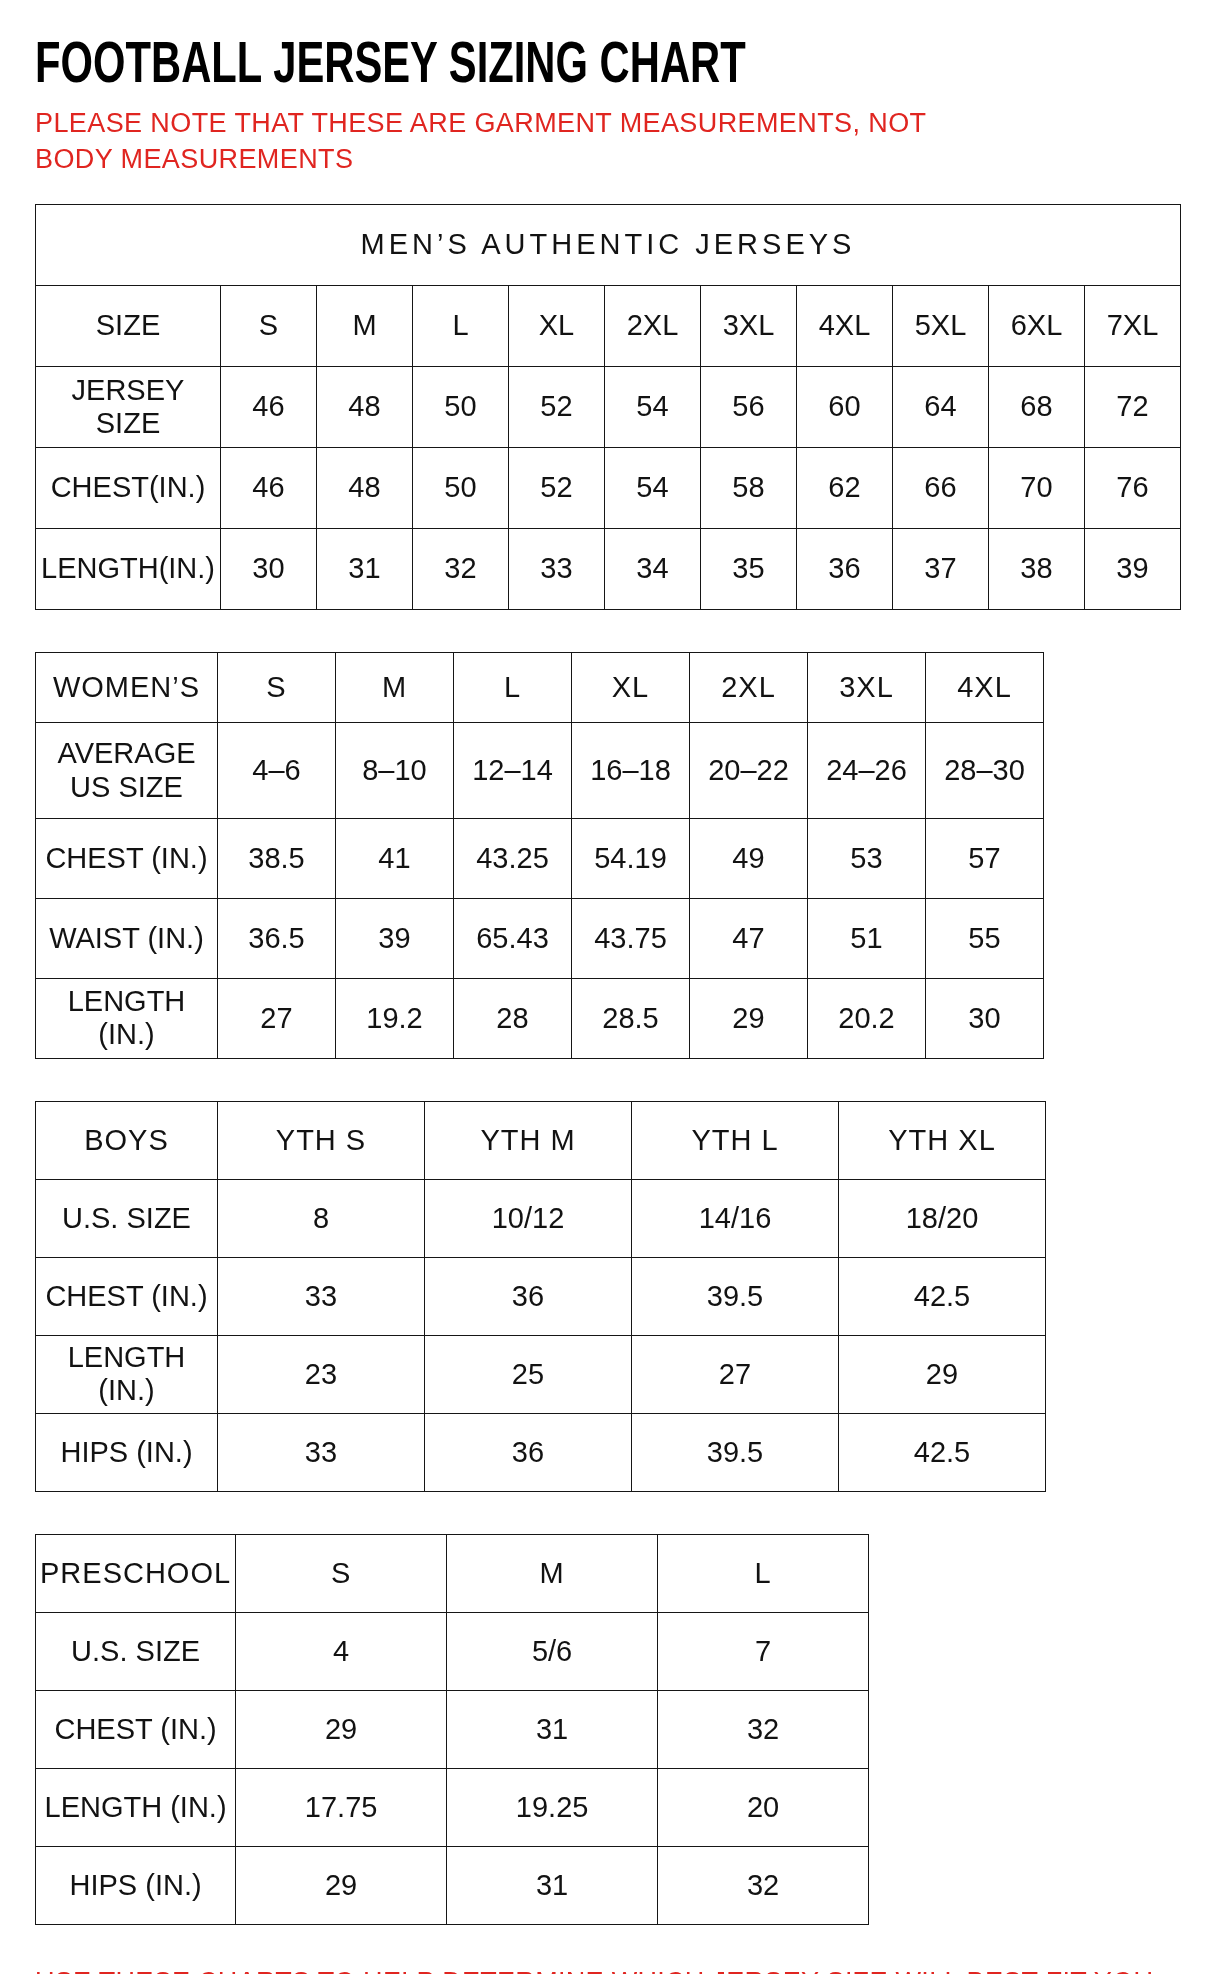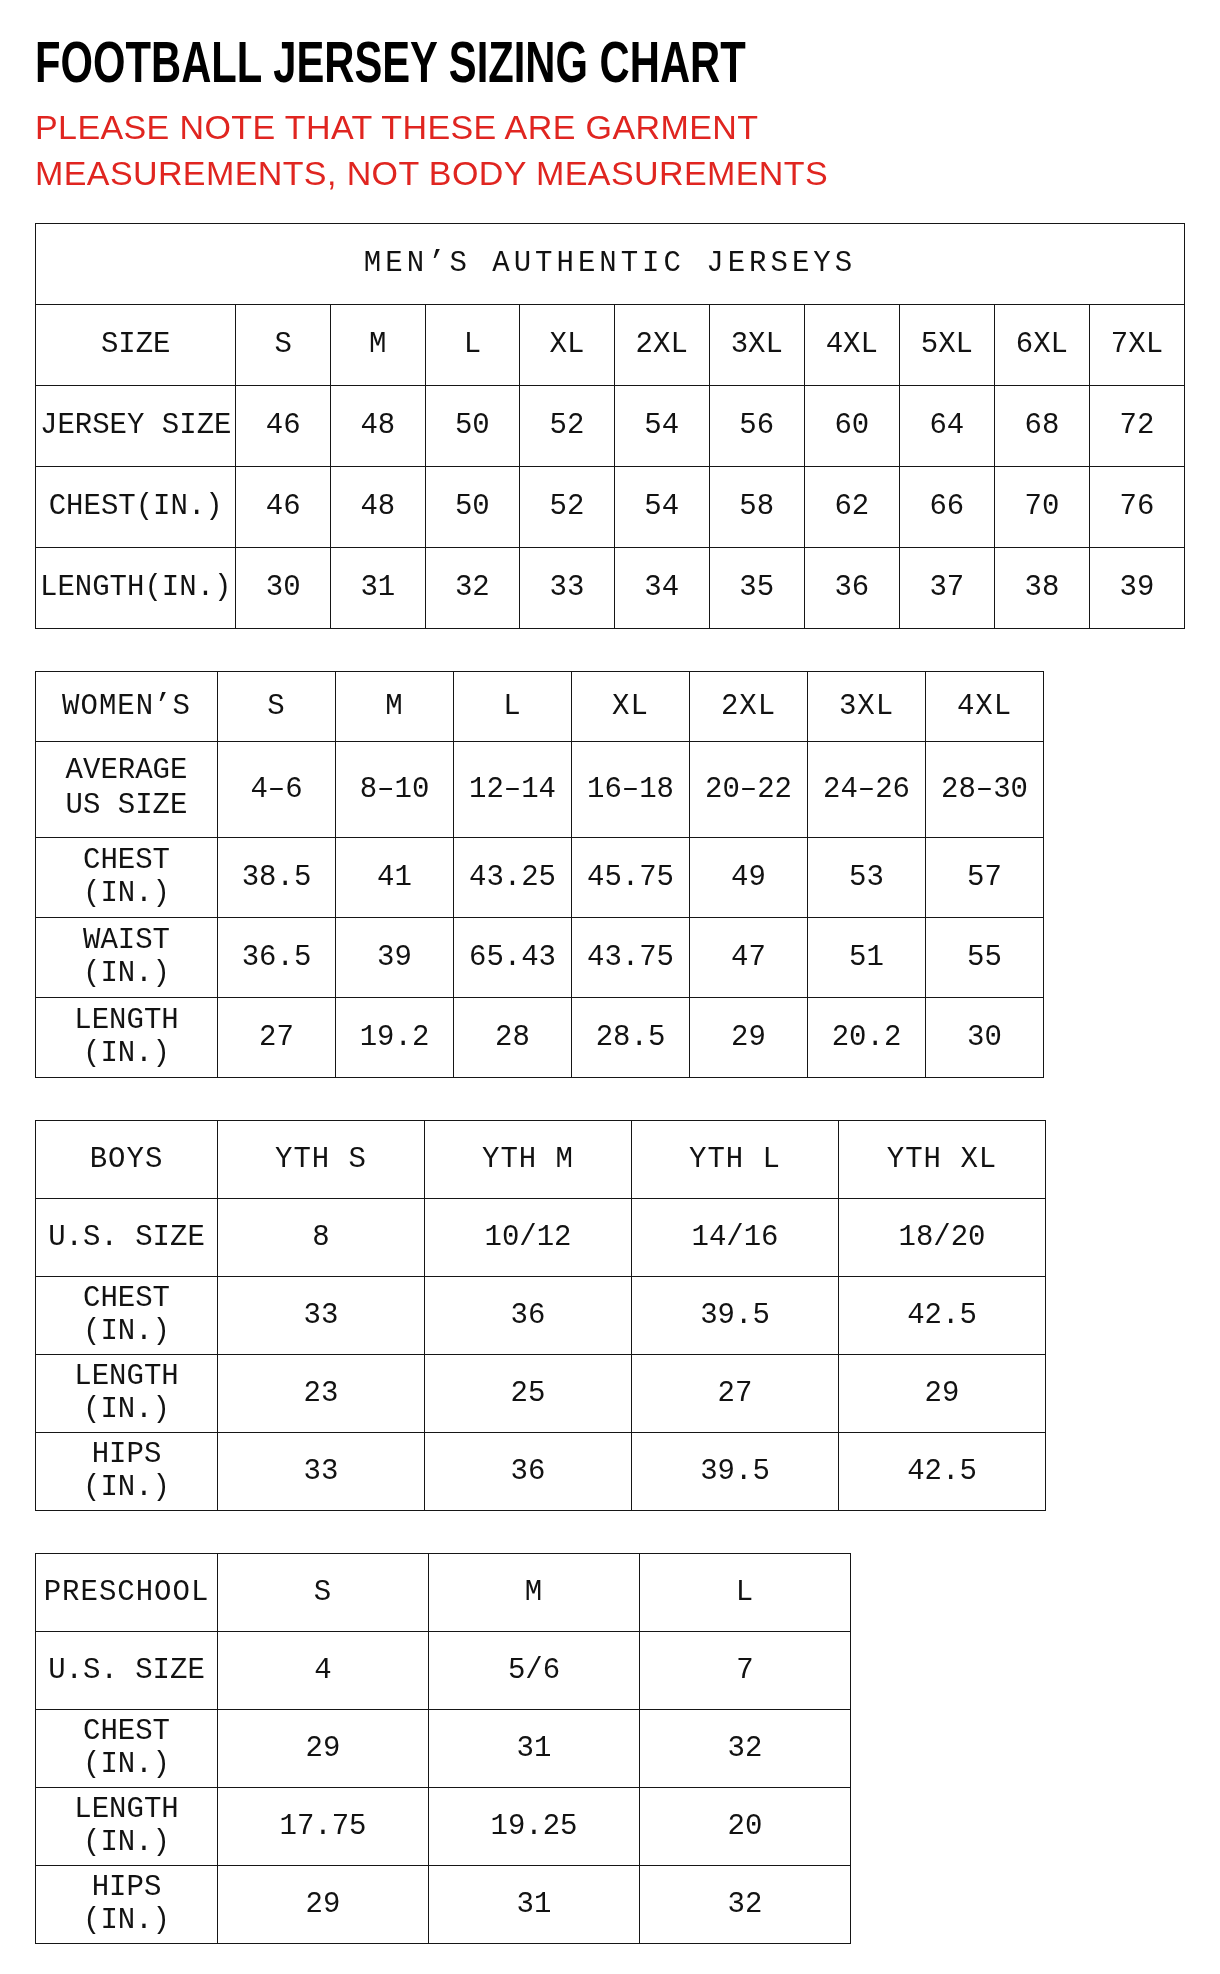--- a/index.html
+++ b/index.html
@@ -19,33 +19,32 @@
     white-space: nowrap;
     letter-spacing: 0px;
     transform: scaleX(0.72);
     transform-origin: left center;
     margin: 8px 0 6px 0;
     color: #000;
   }
 
   .note {
     color: #e02520;
-    font-size: 34px;
+    font-size: 27px;
     font-weight: 400;
     line-height: 1.35;
     max-width: 930px;
     letter-spacing: 0.4px;
     margin: 10px 0 26px 0;
   }
 
   table.tbl {
     border-collapse: collapse;
     table-layout: fixed;
     margin: 0 0 42px 0;
-    font-family: Liberation Mono, monospace;
   }
   table.tbl td {
     border: 1px solid #161616;
     text-align: center;
     vertical-align: middle;
     font-size: 29px;
     color: #121212;
     background: #ffffff;
     padding: 0 4px;
   }
@@ -192,21 +191,21 @@
       <td>16–18</td>
       <td>20–22</td>
       <td>24–26</td>
       <td>28–30</td>
     </tr>
     <tr>
       <td class="lbl">CHEST (IN.)</td>
       <td>38.5</td>
       <td>41</td>
       <td>43.25</td>
-      <td>45.75</td>
+      <td>54.19</td>
       <td>49</td>
       <td>53</td>
       <td>57</td>
     </tr>
     <tr>
       <td class="lbl">WAIST (IN.)</td>
       <td>36.5</td>
       <td>39</td>
       <td>65.43</td>
       <td>43.75</td>

